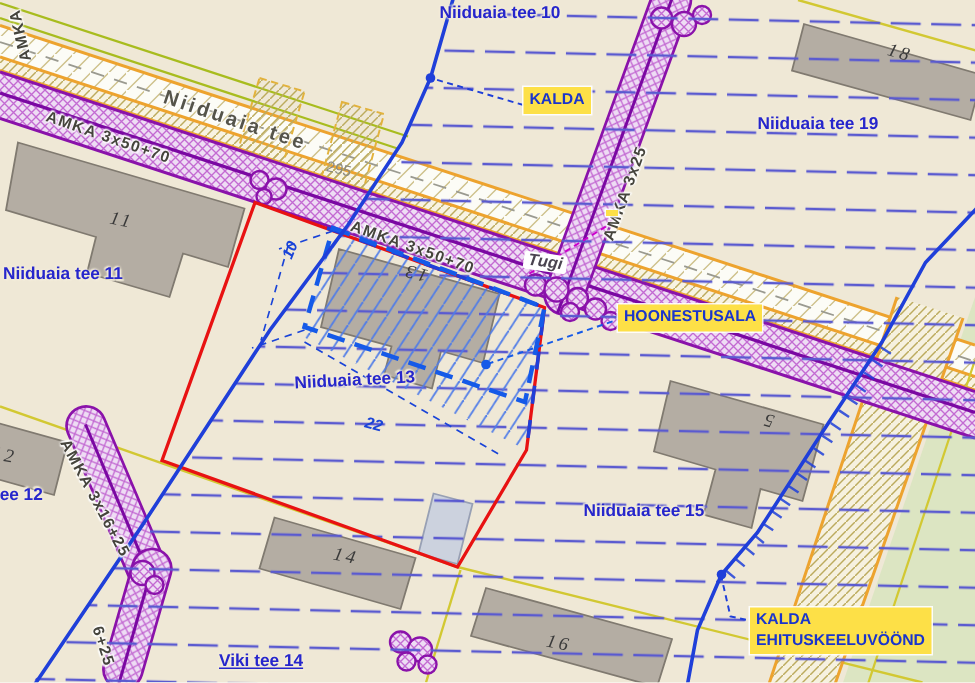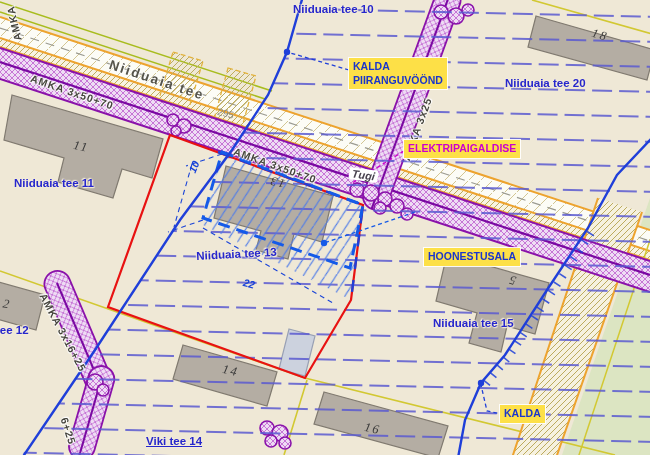--- a/index.html
+++ b/index.html
@@ -181,25 +181,25 @@
     <circle cx="287" cy="52" r="3.2" fill="#1f3fd9"></circle>
     <circle cx="481" cy="383" r="3.2" fill="#1f3fd9"></circle>
     <circle cx="324" cy="243" r="3.2" fill="#155ae8"></circle>
   </g>
 </svg>
 
 <div class="lbl roadname" style="left:112px;top:57px;transform:rotate(18.5deg);">Niiduaia tee</div>
 <div class="lbl station" style="left:219px;top:106px;transform:rotate(14deg);">295</div>
 
 <div class="lbl street" style="left:293px;top:3px;">Niiduaia tee 10</div>
-<div class="lbl street" style="left:505px;top:77px;">Niiduaia tee 20</div>
-<div class="lbl street" style="left:2px;top:177px;margin-left:12px;">Niiduaia tee 11</div>
+<div class="lbl street" style="left:505px;top:77px;">Niiduaia tee 19</div>
+<div class="lbl street" style="left:2px;top:177px;">Niiduaia tee 11</div>
 <div class="lbl street" style="left:-52px;top:324px;">Niiduaia tee 12</div>
 <div class="lbl street" style="left:196px;top:250px;transform:rotate(-3deg);">Niiduaia tee 13</div>
-<div class="lbl street" style="left:389px;top:317px;margin-left:44px;">Niiduaia tee 15</div>
+<div class="lbl street" style="left:389px;top:335px;">Niiduaia tee 15</div>
 <div class="lbl street" style="left:146px;top:435px;text-decoration:underline;">Viki tee 14</div>
 
 <div class="lbl bnum" style="left:75px;top:138px;transform:rotate(12deg);">11</div>
 <div class="lbl bnum" style="left:-4px;top:295px;transform:rotate(10deg);">12</div>
 <div class="lbl bnum" style="left:283px;top:191px;transform:rotate(195deg);">13</div>
 <div class="lbl bnum" style="left:224px;top:362px;transform:rotate(12deg);">14</div>
 <div class="lbl bnum" style="left:366px;top:420px;transform:rotate(12deg);">16</div>
 <div class="lbl bnum" style="left:514px;top:288px;transform:rotate(195deg);">5</div>
 <div class="lbl bnum" style="left:594px;top:26px;transform:rotate(16deg);">18</div>
 
@@ -210,25 +210,24 @@
 <div class="lbl amka" style="left:48px;top:291px;transform:rotate(62deg);">AMKA 3x16+25</div>
 <div class="lbl amka" style="left:70px;top:416px;transform:rotate(72deg);">6+25</div>
 
 <div class="lbl dim" style="left:186px;top:170px;transform:rotate(-68deg);">10</div>
 <div class="lbl dim" style="left:245px;top:276px;transform:rotate(15deg);">22</div>
 
 <div class="lbl tugi" style="left:350px;top:167px;transform:rotate(8deg);">Tugi</div>
 
 <div class="lbl chip blue" style="left:349px;top:58px;">
   <span>KALDA</span>
-  <span>PIIRANGUVÖÖND</span>
 </div>
 <div class="lbl chip mag" style="left:404px;top:140px;">
-  <span>ELEKTRIPAIGALDISE</span>
-</div>
-<div class="lbl chip blue" style="left:424px;top:203px;margin-top:45px;">
+</div>
+<div class="lbl chip blue" style="left:412px;top:203px;">
   <span>HOONESTUSALA</span>
 </div>
 <div class="lbl chip blue" style="left:500px;top:405px;">
   <span>KALDA</span>
+  <span>EHITUSKEELUVÖÖND</span>
 </div>
 
 </div>
 
 </body></html>

